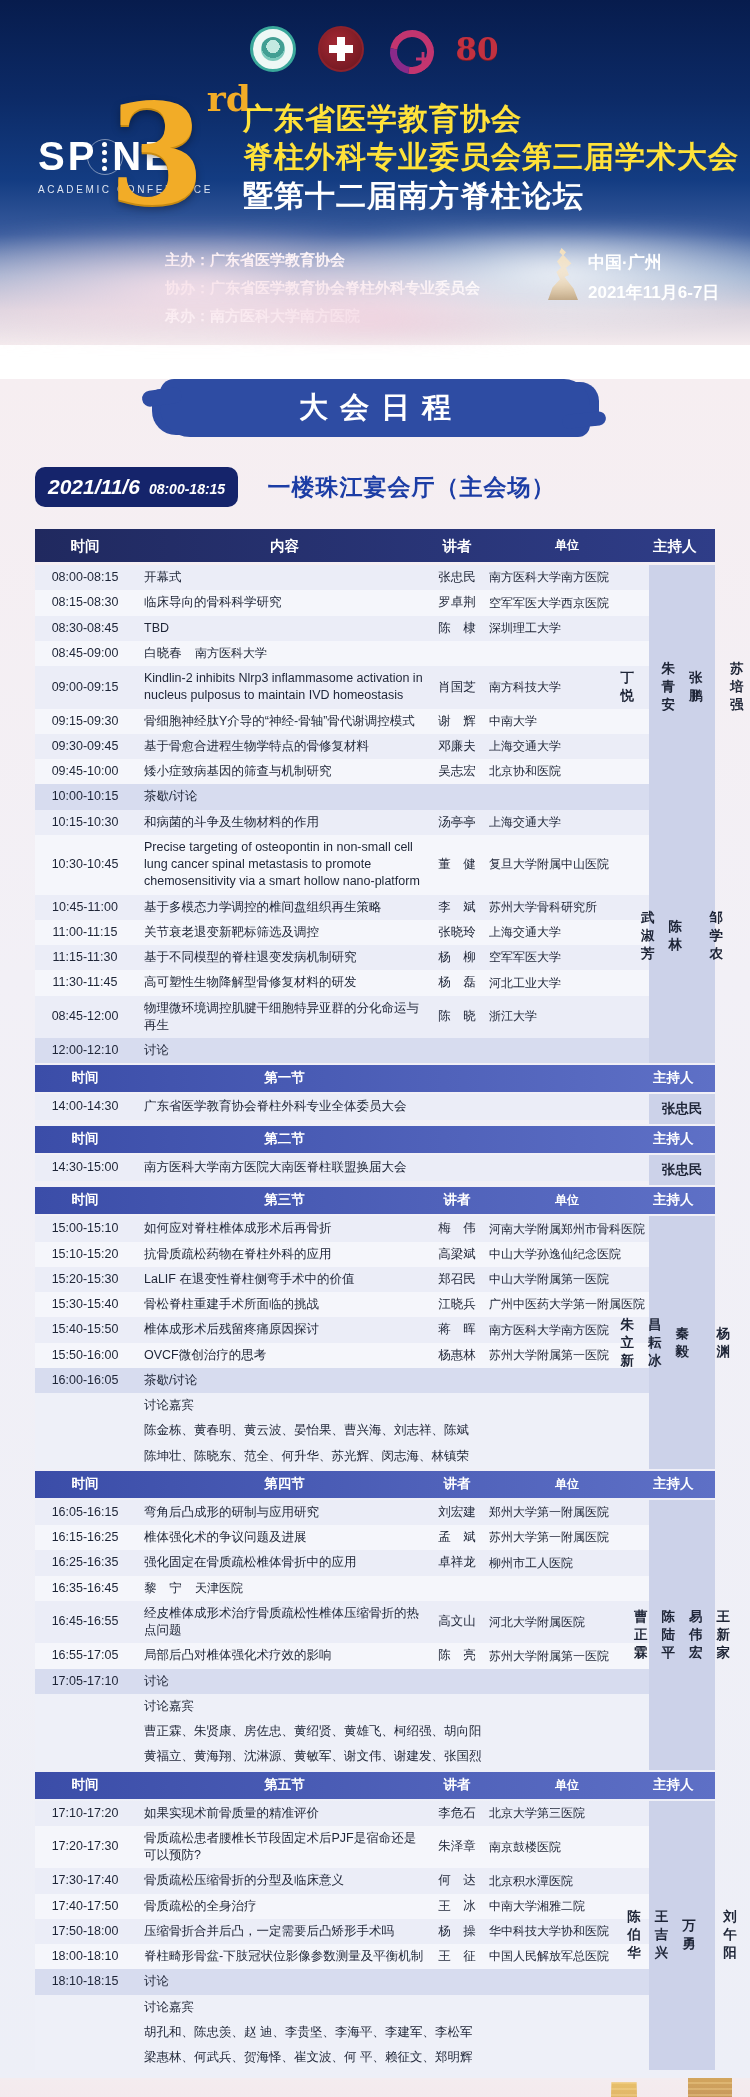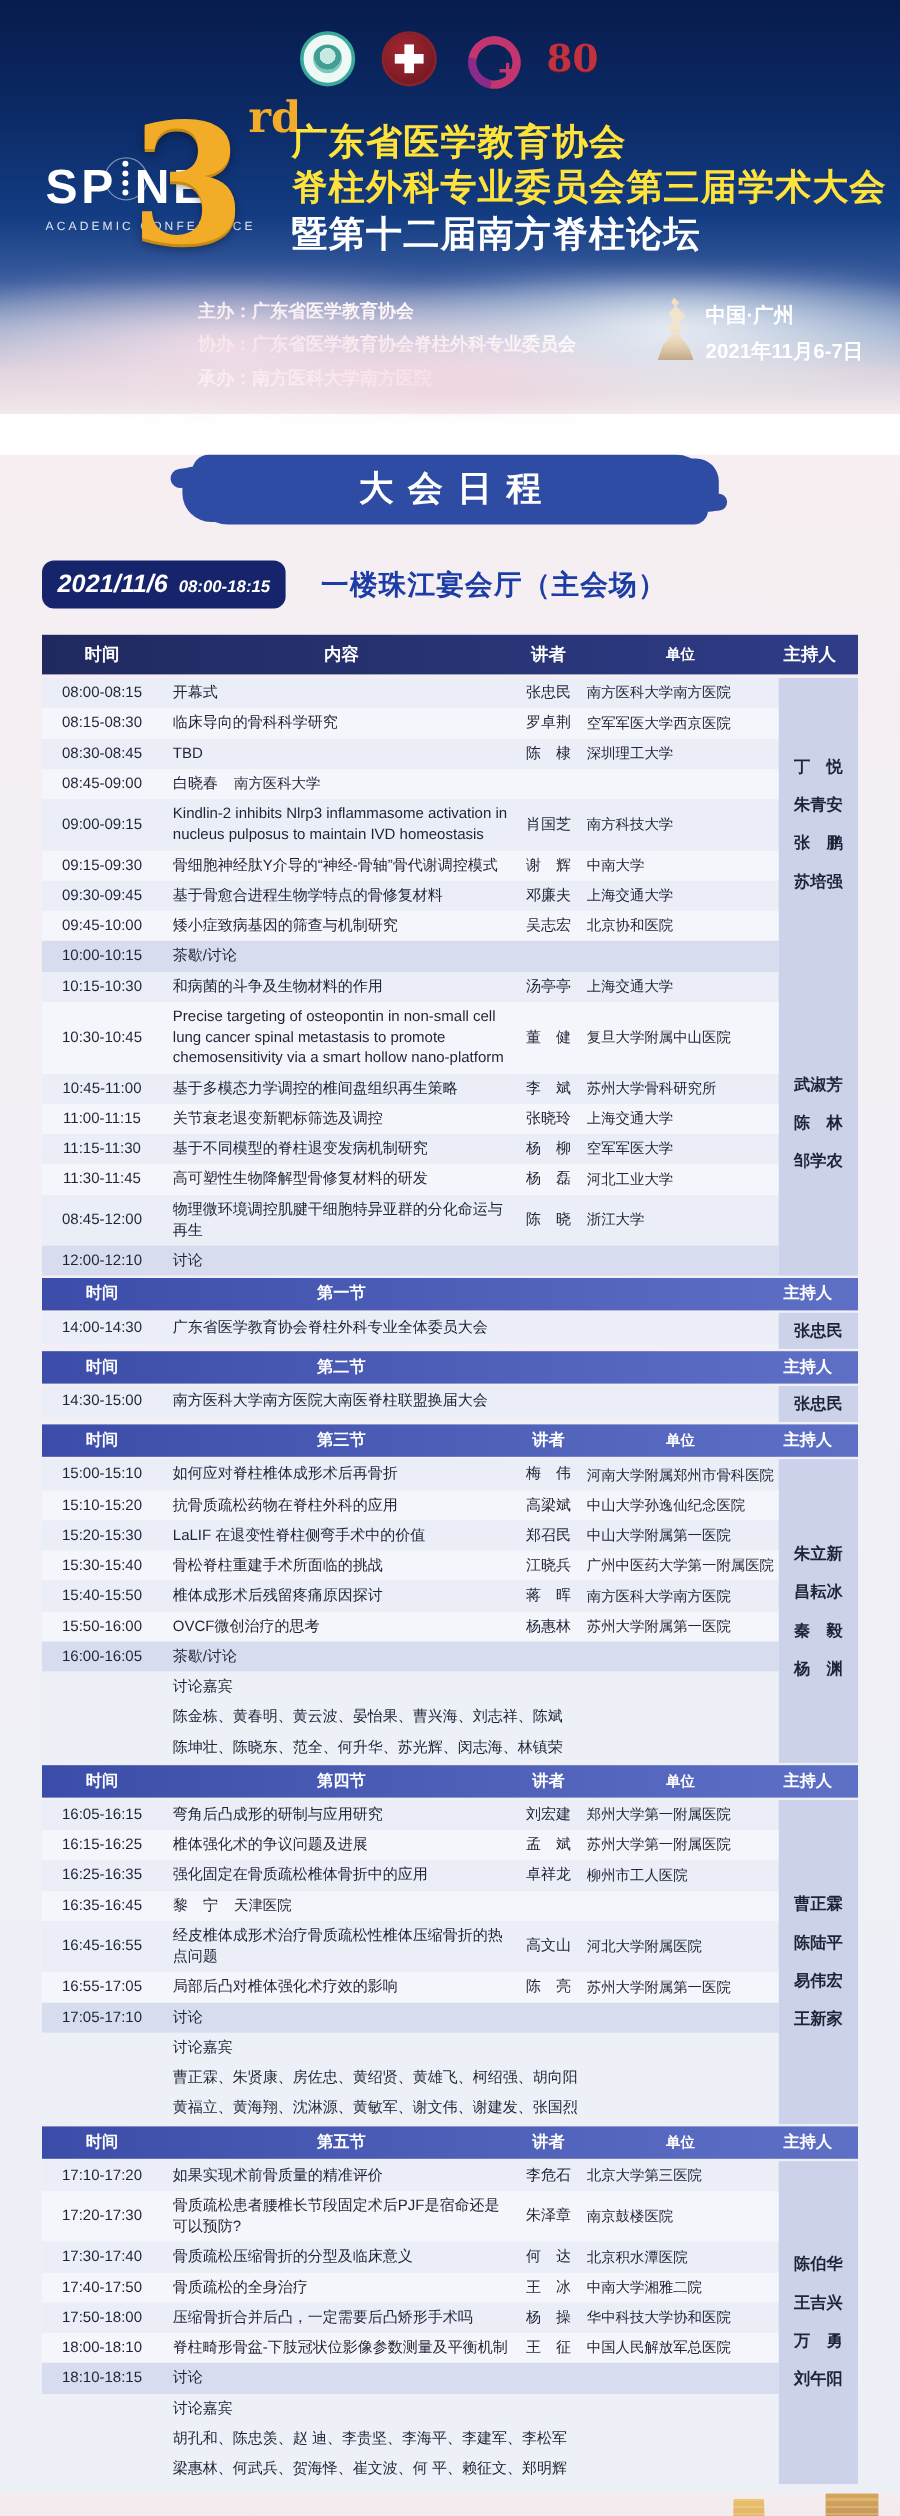--- a/index.html
+++ b/index.html
@@ -20,21 +20,21 @@
   .logo.l2 { background:radial-gradient(circle at 40% 35%, #a32833, #771a23 75%); border:2px solid #8d222c; }
   .logo.l2::before { content:""; position:absolute; left:50%; top:50%; width:24px; height:8px; background:#fff; transform:translate(-50%,-50%); }
   .logo.l2::after  { content:""; position:absolute; left:50%; top:50%; width:8px; height:24px; background:#fff; transform:translate(-50%,-50%); }
   .logo.l3 { background:transparent; border-radius:0; }
   .logo.l3::before { content:""; position:absolute; left:4px; top:4px; width:30px; height:30px; border:7px solid #c2356f; border-left-color:#8a2a8a; border-radius:50%; transform:rotate(-35deg); }
   .logo.l3::after { content:""; position:absolute; right:2px; bottom:6px; width:14px; height:14px; background:#c2356f; clip-path:polygon(40% 0,60% 0,60% 40%,100% 40%,100% 60%,60% 60%,60% 100%,40% 100%,40% 60%,0 60%,0 40%,40% 40%); }
   .logo.l4 { background:transparent; border-radius:0; display:flex; align-items:center; justify-content:center;
     font-weight:800; font-size:31px; color:#c23140; text-shadow:0 1px 0 #7e1b26; font-family:"DejaVu Serif",serif; }
 
   .conf-logo { position:absolute; left:38px; top:104px; width:205px; height:118px; }
-  .spine-word { position:absolute; left:0; top:30px; display:flex; align-items:flex-start; color:#fff; font-weight:700; font-size:40px; letter-spacing:3px; }
+  .spine-word { position:absolute; left:0; top:30px; display:flex; align-items:center; color:#fff; font-weight:700; font-size:40px; letter-spacing:3px; }
   .spine-dots { display:inline-flex; flex-direction:column; gap:3px; margin:0 5px; position:relative; }
   .spine-dots::before { content:""; position:absolute; left:50%; top:50%; width:34px; height:34px; border:1px solid rgba(255,255,255,.45); border-radius:50%; transform:translate(-50%,-50%); }
   .spine-dots i { width:5px; height:5px; border-radius:50%; background:#fff; }
   .spine-sub { position:absolute; left:0; top:80px; font-size:10px; letter-spacing:2.6px; color:#dfe6f2; white-space:nowrap; }
   .big3 { position:absolute; right:-8px; top:-24px; line-height:1; font-family:"DejaVu Serif",serif; }
   .big3 .n3 { font-size:138px; font-weight:800; color:#f2ac27; text-shadow:0 2px 0 #c78a12, 0 4px 8px rgba(0,0,0,.35); }
   .big3 .rd { font-size:36px; font-weight:700; color:#f2ac27; vertical-align:92px; margin-left:2px; }
 
   .titles { position:absolute; left:243px; top:100px; line-height:1.28; }
   .t1 { font-size:30px; font-weight:800; color:#ffe23a; letter-spacing:1px; }
@@ -73,21 +73,21 @@
   .c-mod { width:66px; text-align:left; flex:none; }
   .head { padding-top:0; padding-bottom:0; }
   .center { text-align:center; }
   .block { display:flex; }
   .rows { flex:1; display:flex; flex-direction:column; }
   .row { display:flex; align-items:center; background:#ebedf7; }
   .row.odd { background:#f5f6fb; }
   .row.break { background:#d7dcef; }
   .row.guest { background:#eef0f8; }
   .wide { flex:1; padding-left:9px; }
-  .modcol { width:66px; flex:none; background:#ccd2e9; display:flex; flex-direction:column; justify-content:center; align-items:center; gap:14px; font-size:13.5px; font-weight:700; color:#1d2436; padding:6px 0; }
+  .modcol { width:66px; flex:none; background:#ccd2e9; display:flex; flex-direction:row; justify-content:center; align-items:center; gap:14px; font-size:13.5px; font-weight:700; color:#1d2436; padding:6px 0; }
 
   
   footer.skyline { height:252px; position:relative; overflow:hidden;
     background:linear-gradient(180deg,#f4ecef 0%,#f3e4e9 30%,#eed5de 48%,#e5c0cd 62%,#dcadc0 72%,#d6a2b8 76%); }
   .sk-right { position:absolute; right:0; bottom:60px; width:240px; height:205px; }
   .sk-right .b { position:absolute; bottom:0; }
   .b2 { right:108px; width:36px; height:188px; background:linear-gradient(180deg,#e8c06a 0%,#c08a66 40%,#74465e 100%); clip-path:polygon(15% 0,85% 0,100% 100%,0 100%); }
   .b4 { right:18px; width:44px; height:202px; background:linear-gradient(180deg,#d9ad5e 0%,#a06a58 45%,#51344a 100%); }
   .b1::after,.b2::after,.b4::after { content:""; position:absolute; inset:0;
     background:repeating-linear-gradient(0deg, rgba(255,225,160,.30) 0 2px, transparent 2px 6px); }

